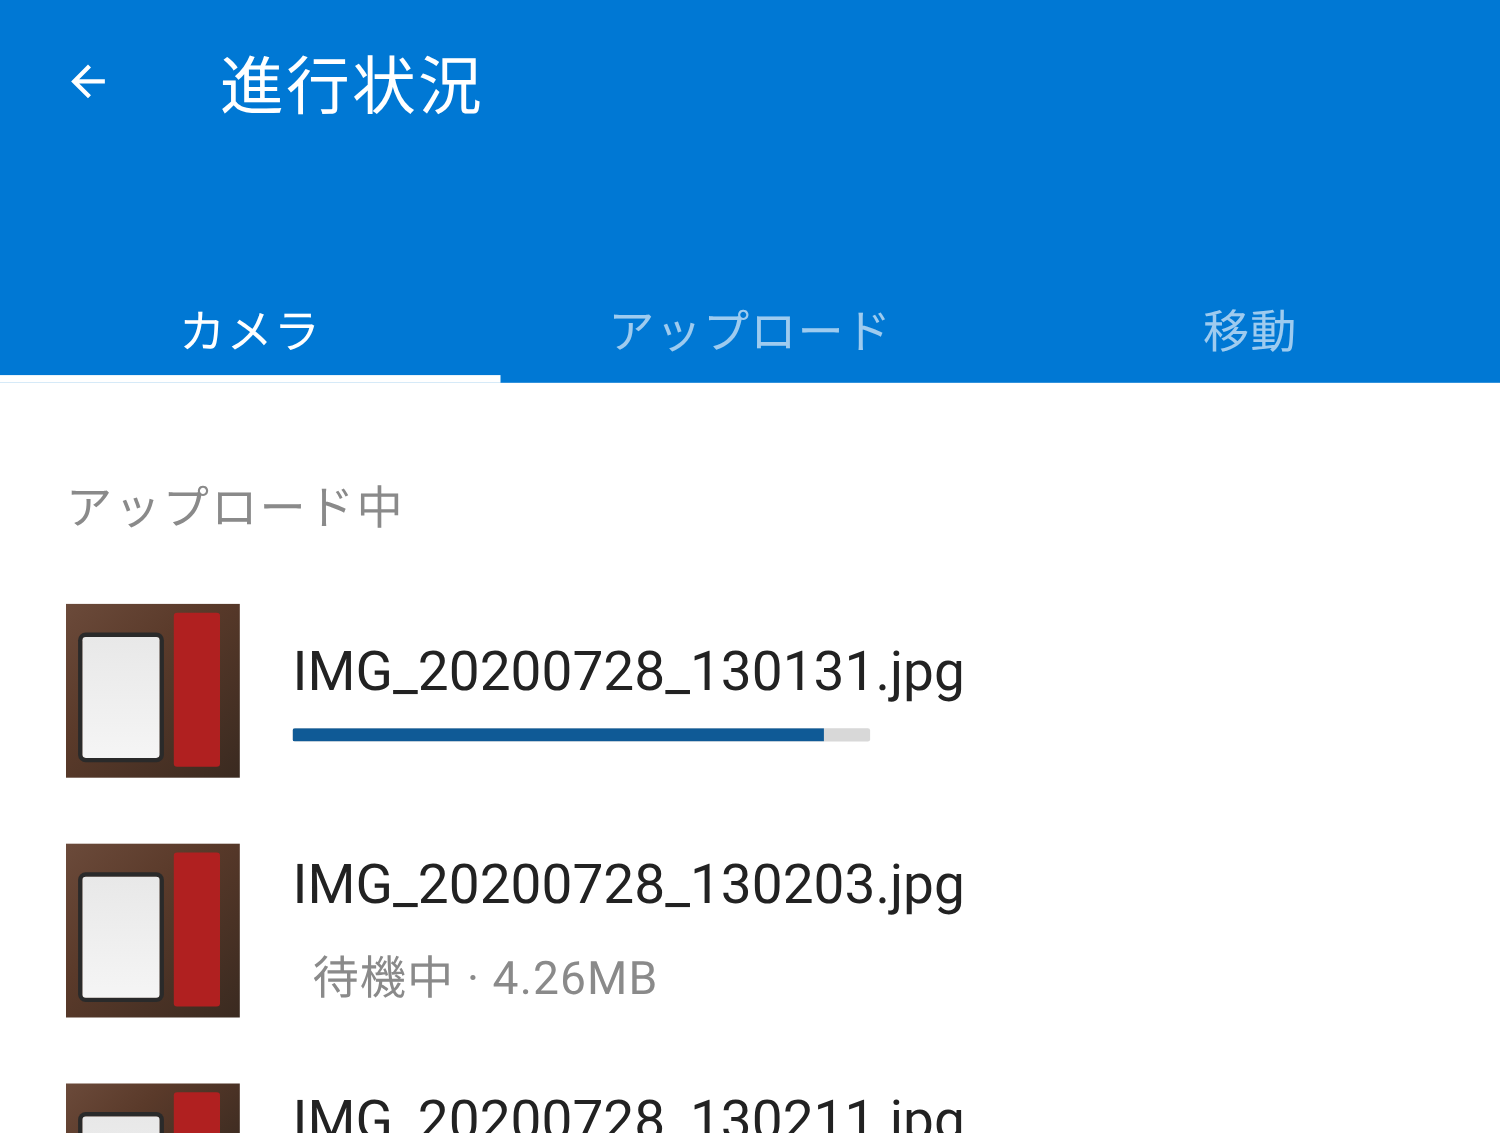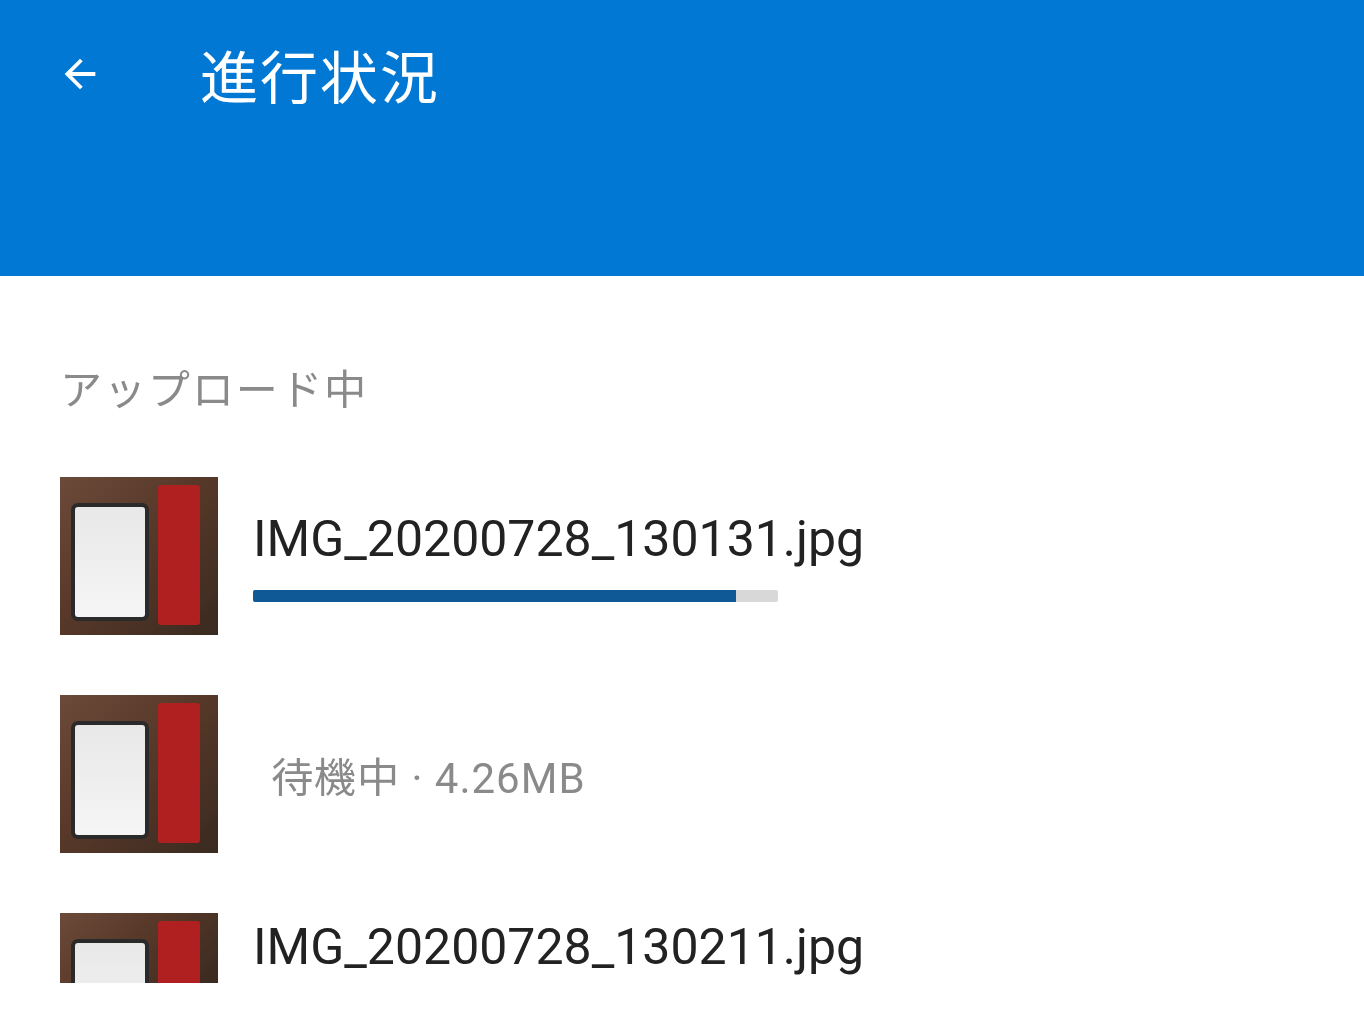--- a/index.html
+++ b/index.html
@@ -6,21 +6,21 @@
   html, body {
     width: 1364px;
     height: 1030px;
     font-family: -apple-system, BlinkMacSystemFont, "Segoe UI", Roboto, "Helvetica Neue", Arial, "Hiragino Kaku Gothic ProN", "Noto Sans JP", sans-serif;
     background: #ffffff;
     overflow: hidden;
   }
   .header {
     background: #0078d4;
     color: #ffffff;
-    height: 276px;
+    height: 348px;
     display: flex;
     flex-direction: column;
   }
   .titlebar {
     display: flex;
     align-items: center;
     padding: 18px 50px 0 50px;
     height: 130px;
   }
   .back-btn {
@@ -70,20 +70,21 @@
     color: #8a8a8a;
     margin-top: 80px;
     margin-bottom: 60px;
     letter-spacing: 2px;
   }
   .item {
     display: flex;
     align-items: center;
     margin-bottom: 60px;
     cursor: pointer;
+    gap: 13px;
   }
   .thumb {
     width: 158px;
     height: 158px;
     background: linear-gradient(135deg, #6b4a3a 0%, #5a3a2a 40%, #3a2a20 100%);
     position: relative;
     flex-shrink: 0;
     margin-right: 35px;
     overflow: hidden;
   }
@@ -143,38 +144,50 @@
 
 <div class="header">
   <div class="titlebar">
     <div class="back-btn">
       <svg viewBox="0 0 24 24">
         <path d="M20 11H7.83l5.59-5.59L12 4l-8 8 8 8 1.41-1.41L7.83 13H20z" fill="#ffffff"></path>
       </svg>
     </div>
     <div class="page-title">進行状況</div>
   </div>
+  <div class="tabs">
+    <div class="tab active">
+      <span>カメラ</span>
+    </div>
+    <div class="tab">
+      <span>アップロード</span>
+    </div>
+    <div class="tab">
+      <span>移動</span>
+    </div>
+  </div>
 </div>
 
 <div class="content">
   <div class="section-label">アップロード中</div>
 
   <div class="item">
     <div class="thumb"></div>
     <div class="item-body">
       <div class="filename">IMG_20200728_130131.jpg</div>
       <div class="progress">
         <div class="progress-fill" style="width:92%"></div>
       </div>
     </div>
   </div>
 
   <div class="item">
     <div class="thumb"></div>
     <div class="item-body">
+      <div class="filename">IMG_20200728_130203.jpg</div>
       <div class="status-line">
         <span>待機中</span>
         <span> · </span>
         <span>4.26MB</span>
       </div>
     </div>
   </div>
 
   <div class="item" style="margin-bottom:0;">
     <div class="thumb cut"></div>

